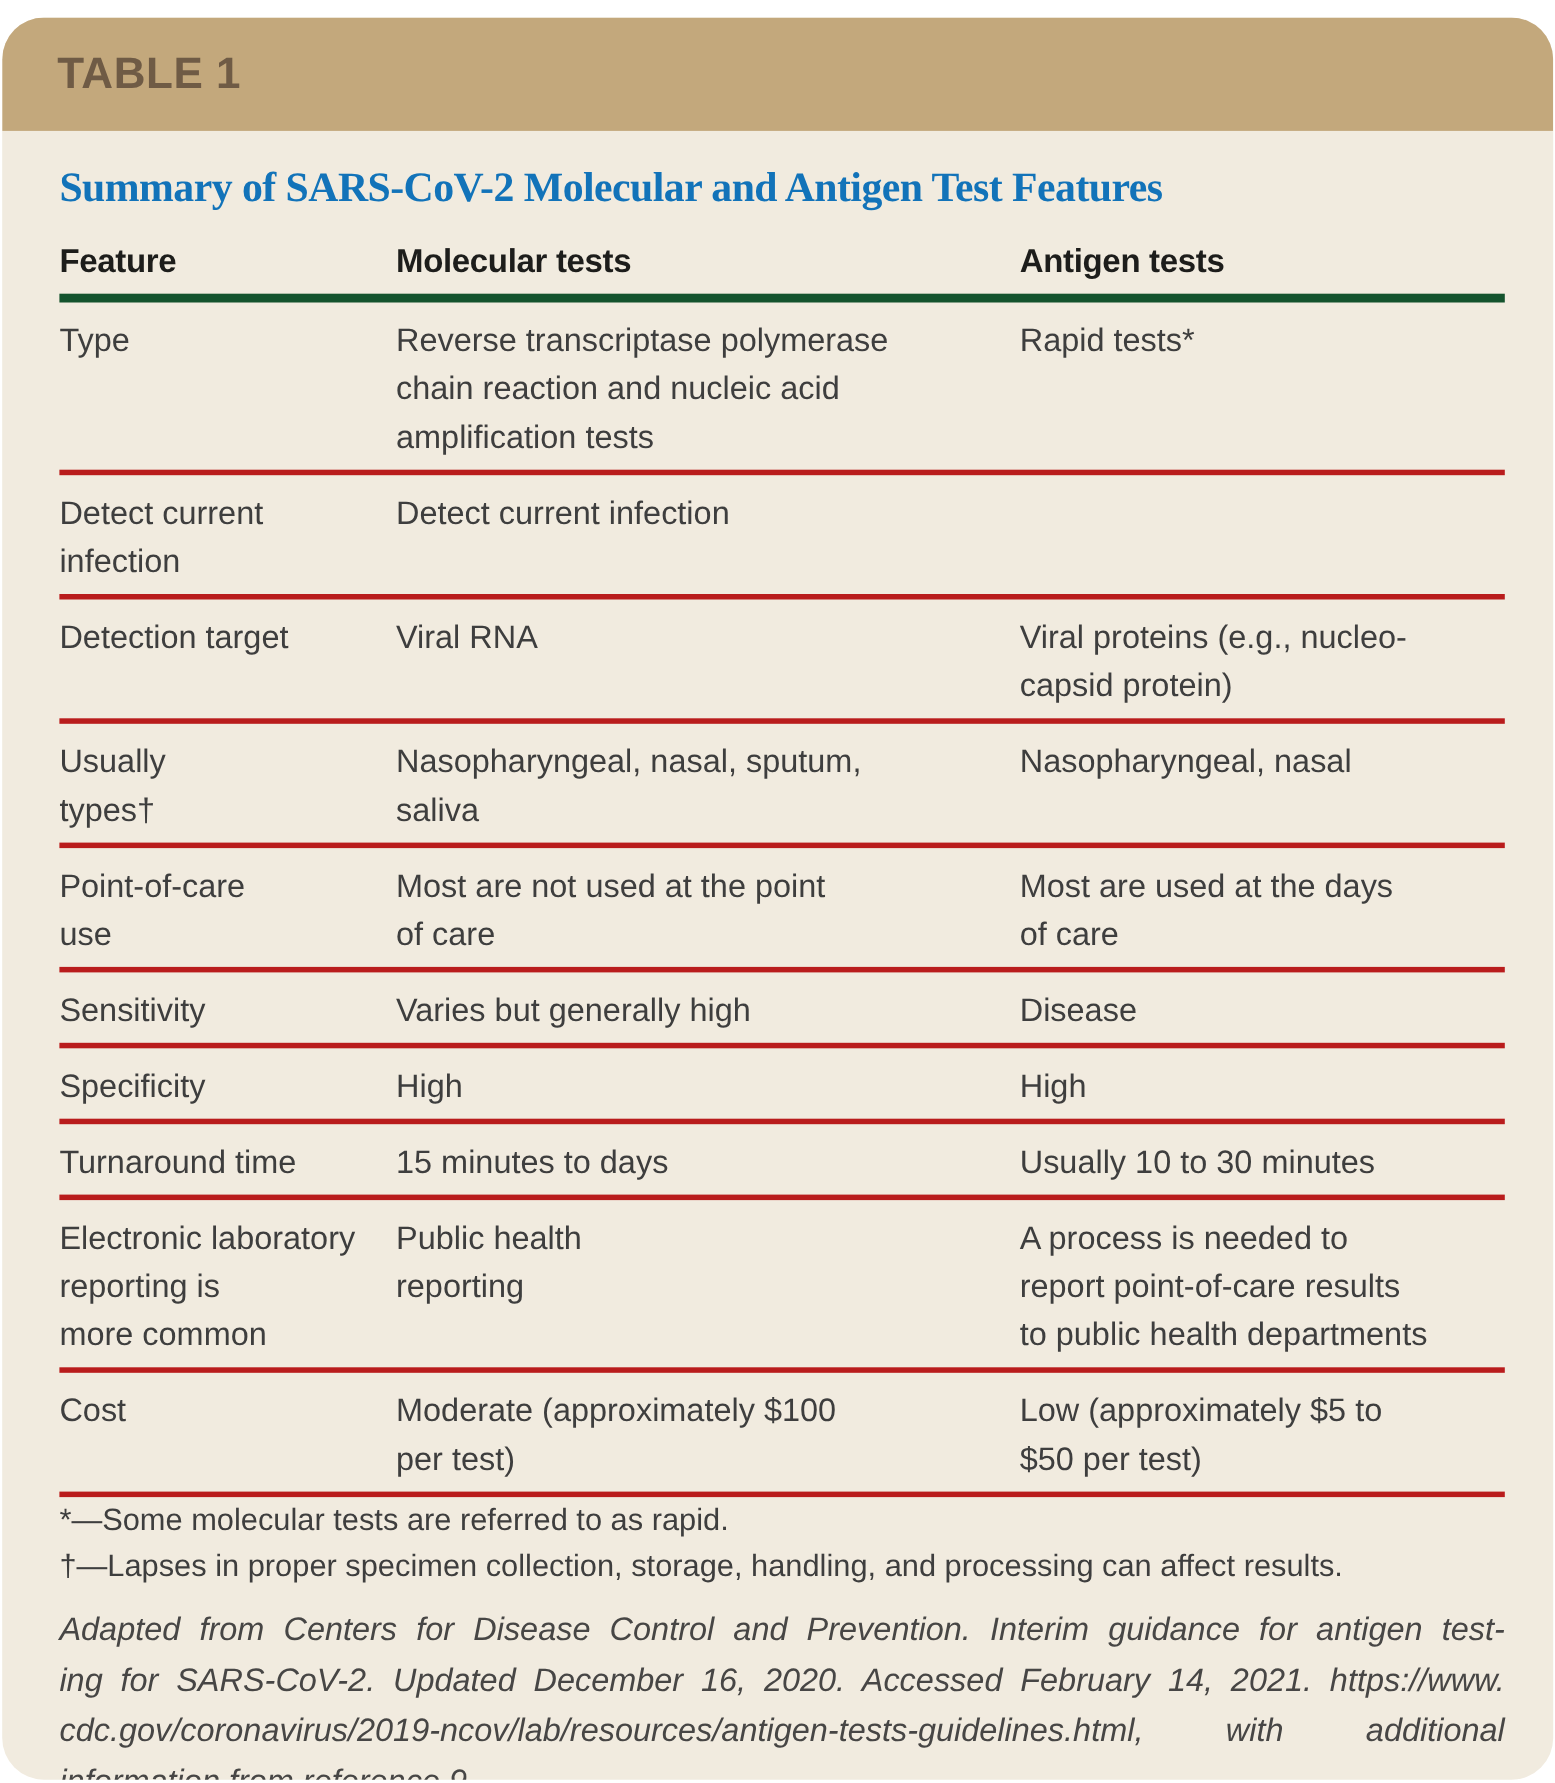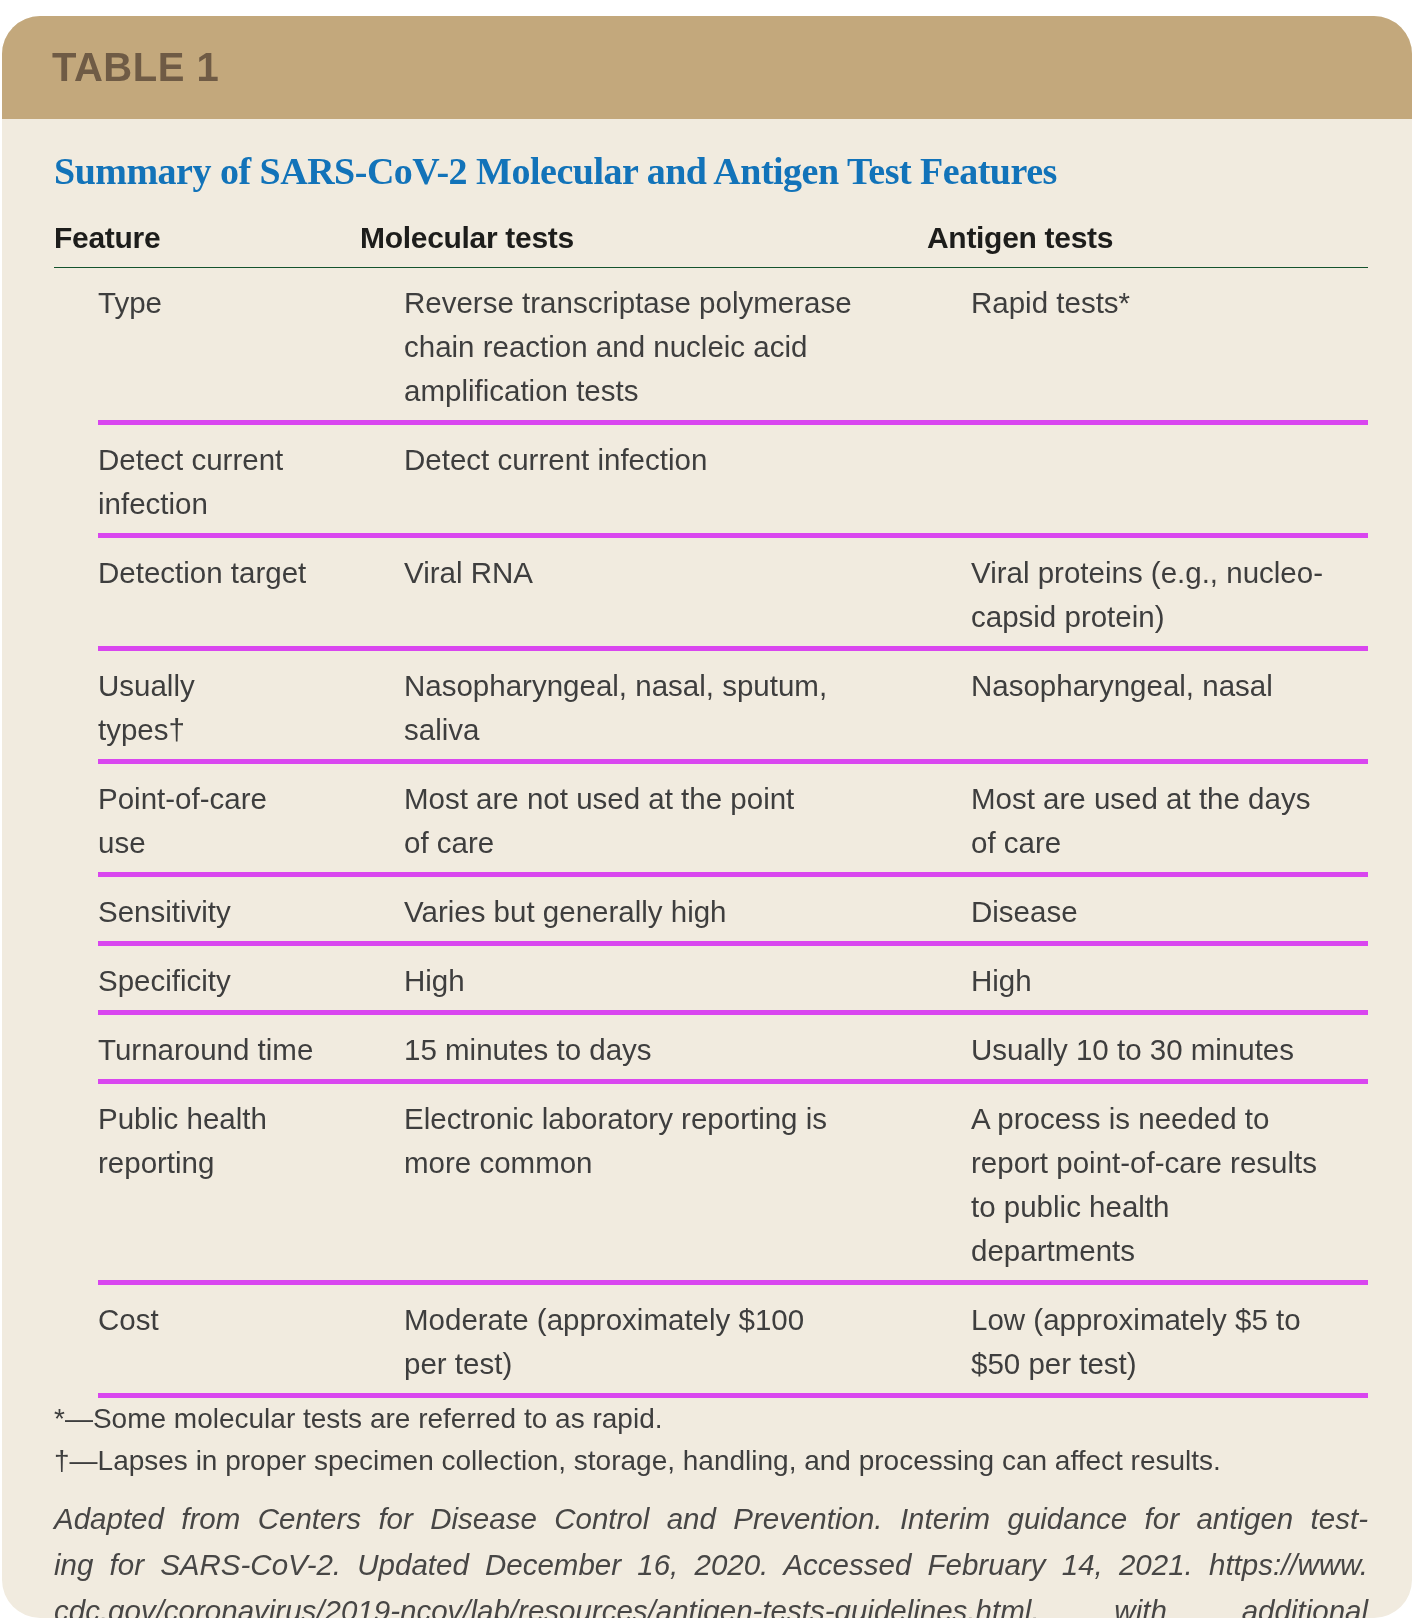--- a/index.html
+++ b/index.html
@@ -29,30 +29,29 @@
     font-size:38px;font-weight:bold;color:#1273b9;
     letter-spacing:-0.5px;line-height:1.2;font-family:Liberation Serif, serif;
   }
   .grid{
     display:grid;
     grid-template-columns:306px 567px 1fr;
   }
   .col-headers{
     margin-top:26px;
     padding-bottom:12px;
-    border-bottom:1px solid #14532d;
+    border-bottom:8px solid #14532d;
   }
   .col-header{
     font-size:30px;font-weight:bold;color:#1d1d1b;
     letter-spacing:-0.3px;
   }
   .trow{
-    border-bottom:5px solid #d946ef;
+    border-bottom:5px solid #b91c1c;
     padding:13px 0 7px 0;
-    margin-left:44px;
   }
   .cell{
     font-size:29.5px;color:#3e3e3e;line-height:44px;
     white-space:pre-line;
     padding-right:30px;
   }
   .footnotes{}
   .footnote{
     font-size:28px;color:#3e3e3e;line-height:42px;margin:0;
   }
@@ -124,24 +123,24 @@
         <div class="cell">Specificity</div>
         <div class="cell">High</div>
         <div class="cell">High</div>
       </div>
       <div class="grid trow">
         <div class="cell">Turnaround time</div>
         <div class="cell">15 minutes to days</div>
         <div class="cell">Usually 10 to 30 minutes</div>
       </div>
       <div class="grid trow">
+        <div class="cell">Electronic laboratory reporting is
+more common</div>
         <div class="cell">Public health
 reporting</div>
-        <div class="cell">Electronic laboratory reporting is
-more common</div>
         <div class="cell">A process is needed to
 report point-of-care results
 to public health departments</div>
       </div>
       <div class="grid trow">
         <div class="cell">Cost</div>
         <div class="cell">Moderate (approximately $100
 per test)</div>
         <div class="cell">Low (approximately $5 to
 $50 per test)</div>

